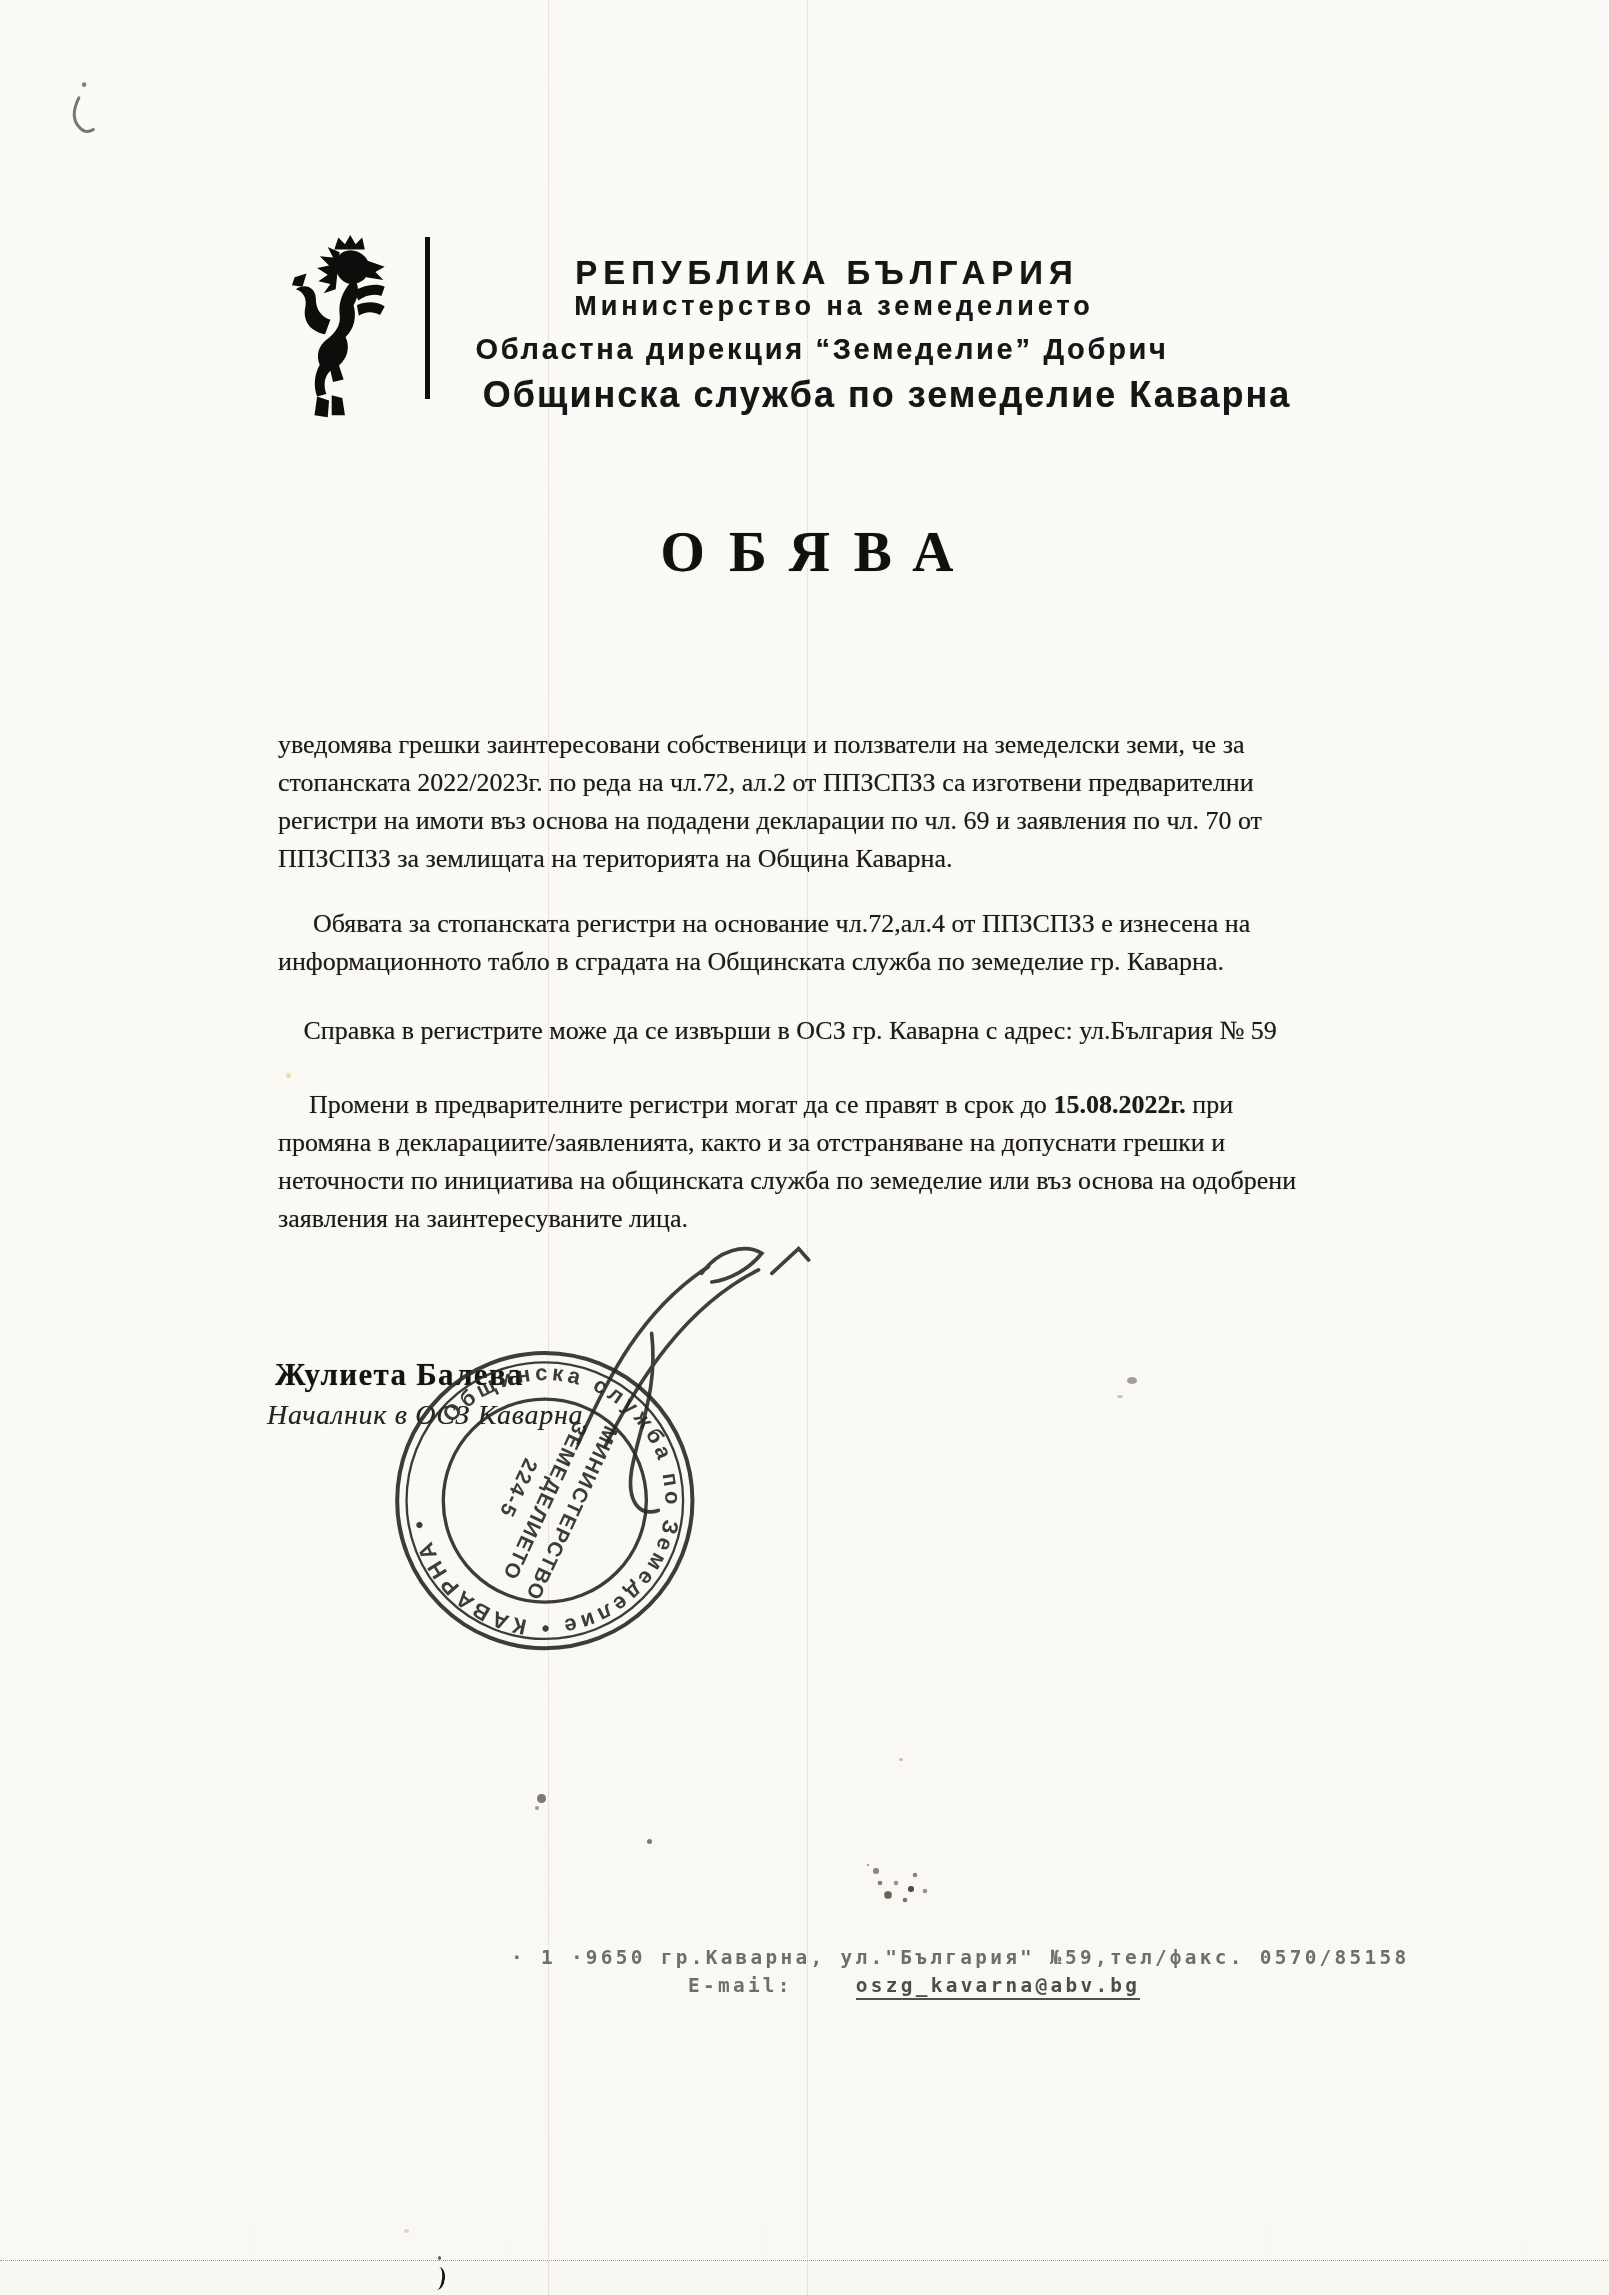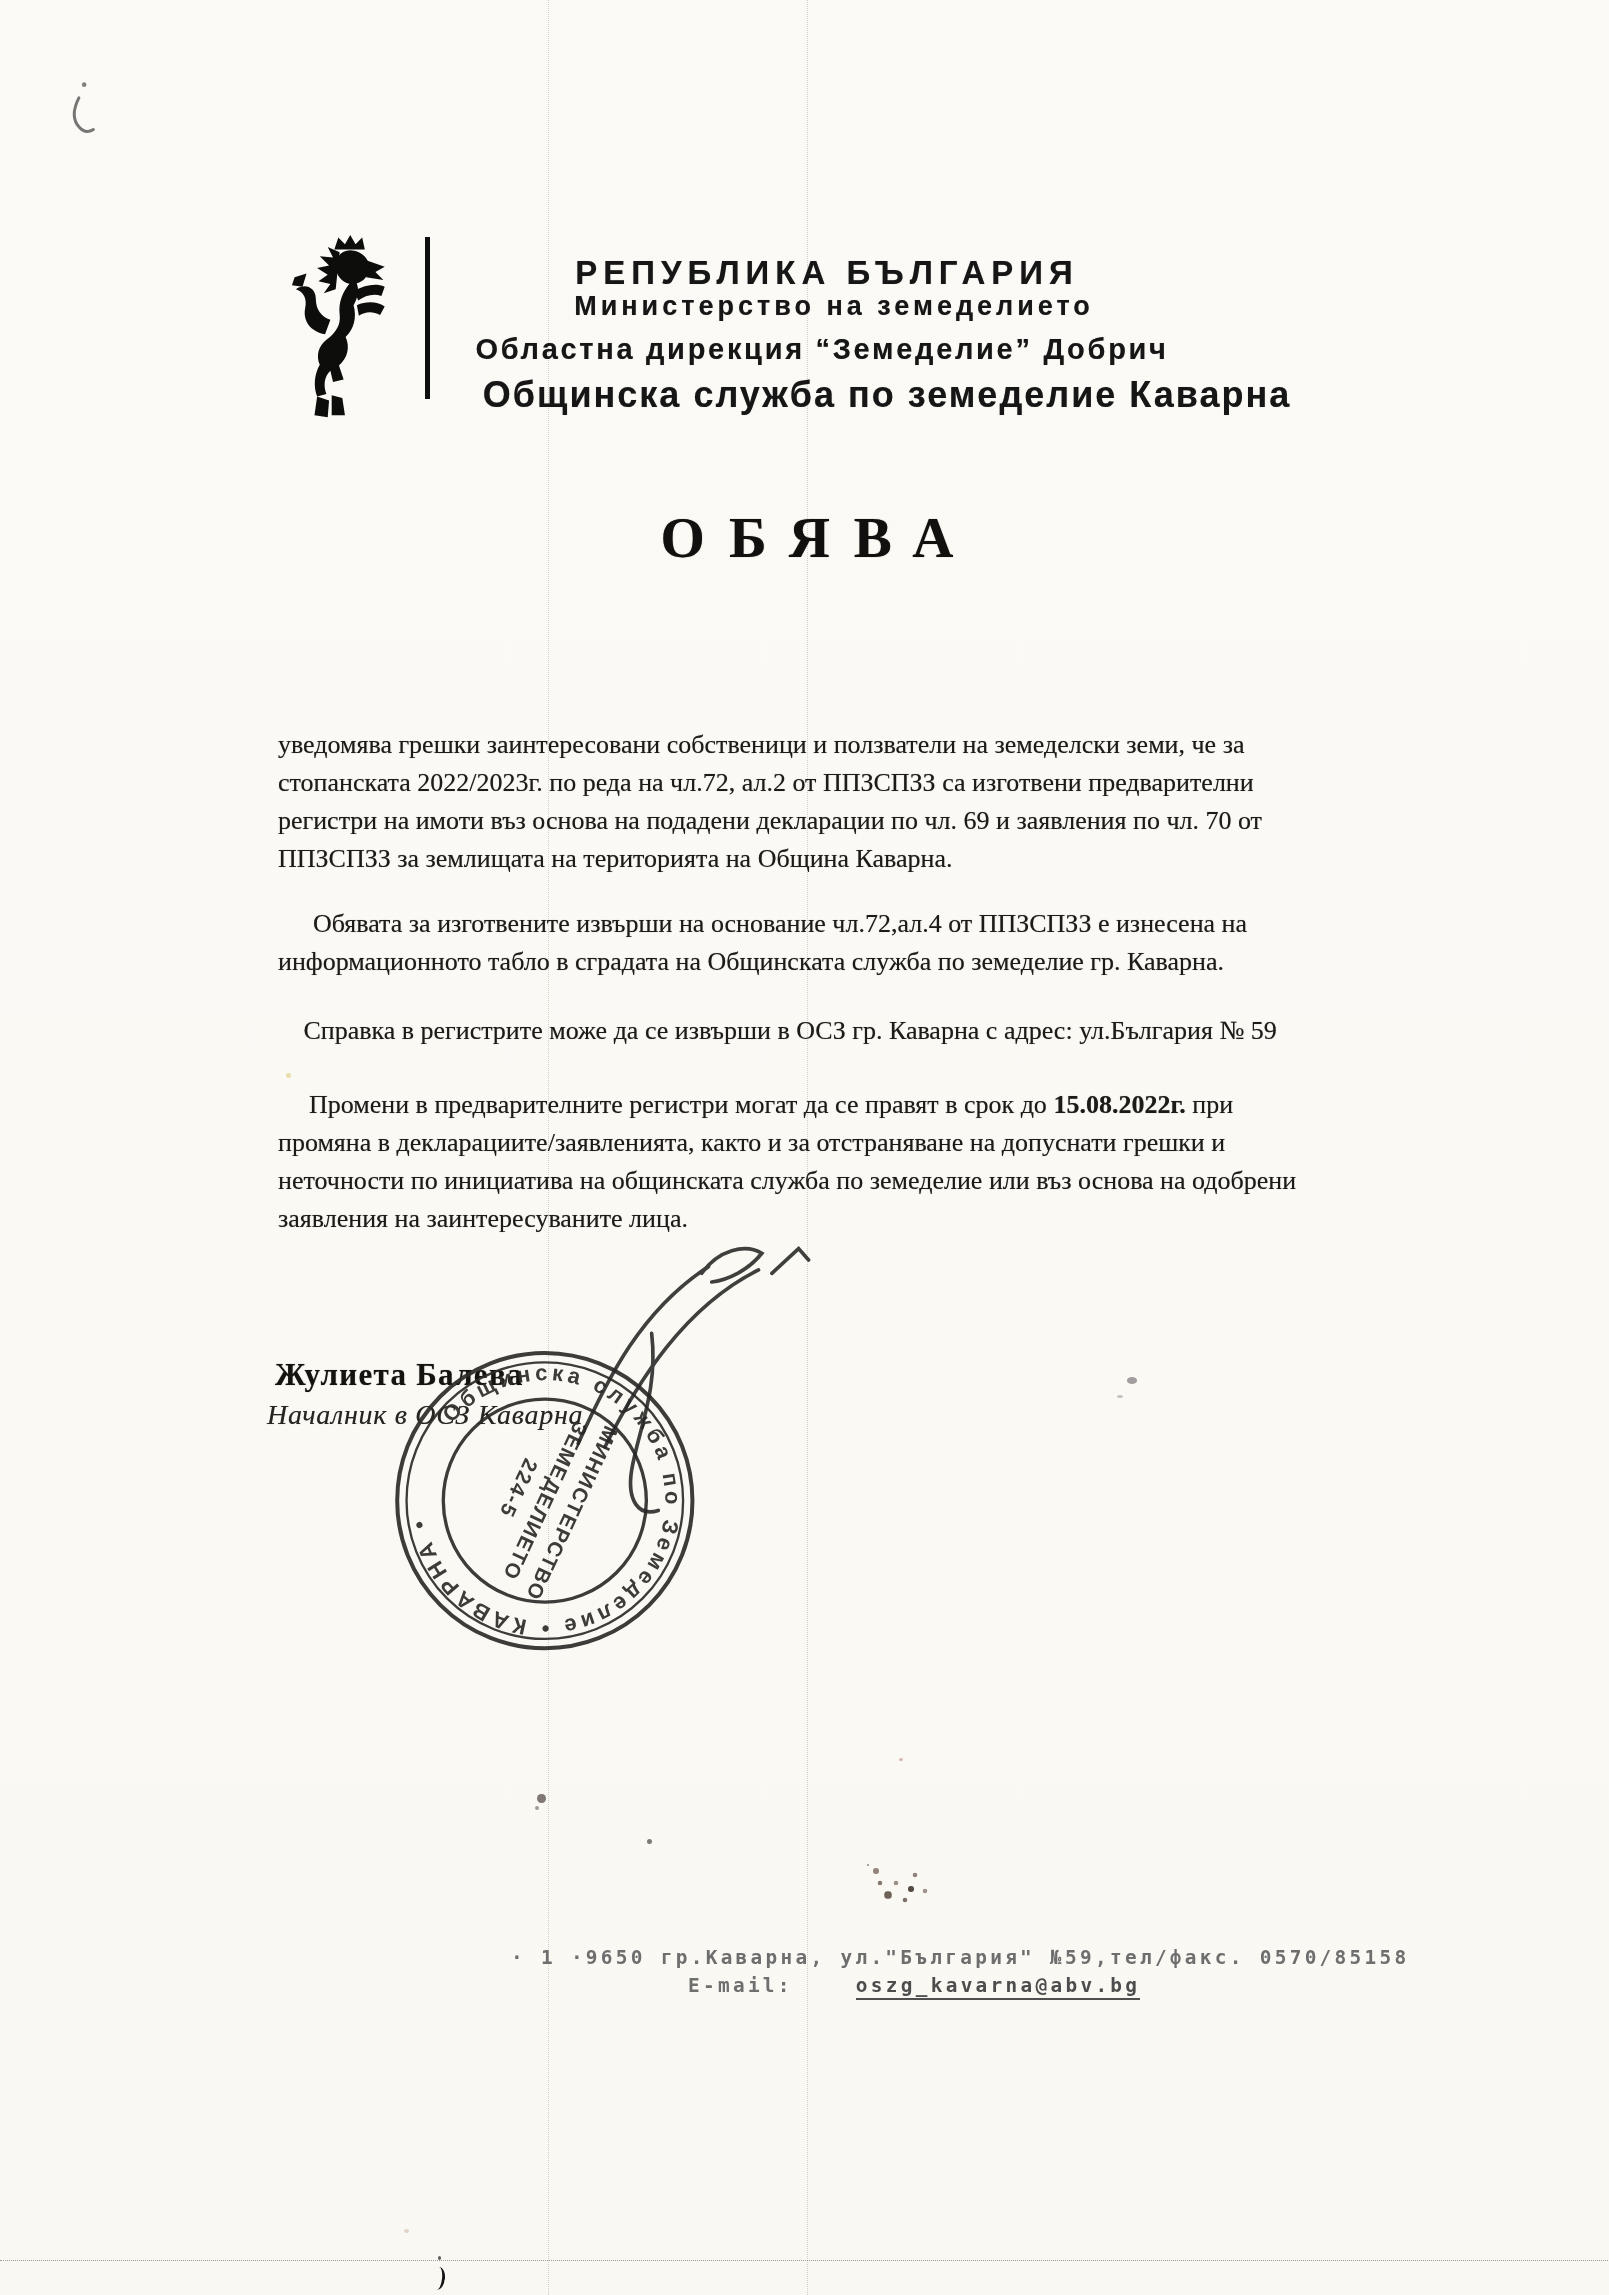--- a/index.html
+++ b/index.html
@@ -22,21 +22,21 @@
     position:absolute;white-space:nowrap;transform:translateX(-50%);
     font-family:"Liberation Sans", sans-serif;font-weight:bold;color:#161616;
     text-shadow:0 0 0.7px rgba(10,10,10,.45);
   }
   #lh1{left:827px;top:254px;font-size:33px;letter-spacing:6px;}
   #lh2{left:834px;top:291px;font-size:27px;letter-spacing:4px;}
   #lh3{left:822px;top:333px;font-size:29px;letter-spacing:2.7px;}
   #lh4{left:887px;top:374px;font-size:36px;letter-spacing:2px;}
 
   #doc-title{
-    position:absolute;left:819px;top:505px;transform:translateX(-50%);
+    position:absolute;left:819px;top:519px;transform:translateX(-50%);
     font-family:"Liberation Serif",serif;font-weight:bold;color:#12100e;
     font-size:57px;letter-spacing:24px;white-space:nowrap;
     text-shadow:0 0 1px rgba(10,10,10,.55);
   }
 
   
   #content{
     position:absolute;left:278px;top:726px;width:1223px;
     font-size:26px;line-height:38px;color:#1d1b18;
     text-shadow:0 0 0.8px rgba(25,22,20,.5);
@@ -119,21 +119,21 @@
   <div id="doc-title">ОБЯВА</div>
 
   <div id="content">
       <div class="para">
         <div class="line"><span>уведомява грешки заинтересовани собственици и ползватели на земеделски земи, че за</span></div>
         <div class="line"><span>стопанската 2022/2023г. по реда на чл.72, ал.2 от ППЗСПЗЗ са изготвени предварителни</span></div>
         <div class="line"><span>регистри на имоти въз основа на подадени декларации по чл. 69 и заявления по чл. 70 от</span></div>
         <div class="line"><span>ППЗСПЗЗ за землищата на територията на Община Каварна.</span></div>
       </div>
       <div class="para">
-        <div class="line" style="padding-left: 35px;"><span>Обявата за изготвените извърши на основание чл.72,ал.4 от ППЗСПЗЗ е изнесена на</span></div>
+        <div class="line" style="padding-left: 35px;"><span>Обявата за стопанската регистри на основание чл.72,ал.4 от ППЗСПЗЗ е изнесена на</span></div>
         <div class="line"><span>информационното табло в сградата на Общинската служба по земеделие гр. Каварна.</span></div>
       </div>
       <div class="para">
         <div class="line" style="padding-left: 25.4px;"><span>Справка в регистрите може да се извърши в ОСЗ  гр. Каварна с адрес: ул.България № 59</span></div>
       </div>
       <div class="para">
         <div class="line" style="padding-left: 31px;"><span>Промени в предварителните регистри могат да се правят в срок до </span><span class="b">15.08.2022г.</span><span> при</span></div>
         <div class="line"><span>промяна в декларациите/заявленията, както и за отстраняване на допуснати грешки и</span></div>
         <div class="line"><span>неточности по инициатива на общинската служба по земеделие или въз основа на одобрени</span></div>
         <div class="line"><span>заявления на заинтересуваните лица.</span></div>

